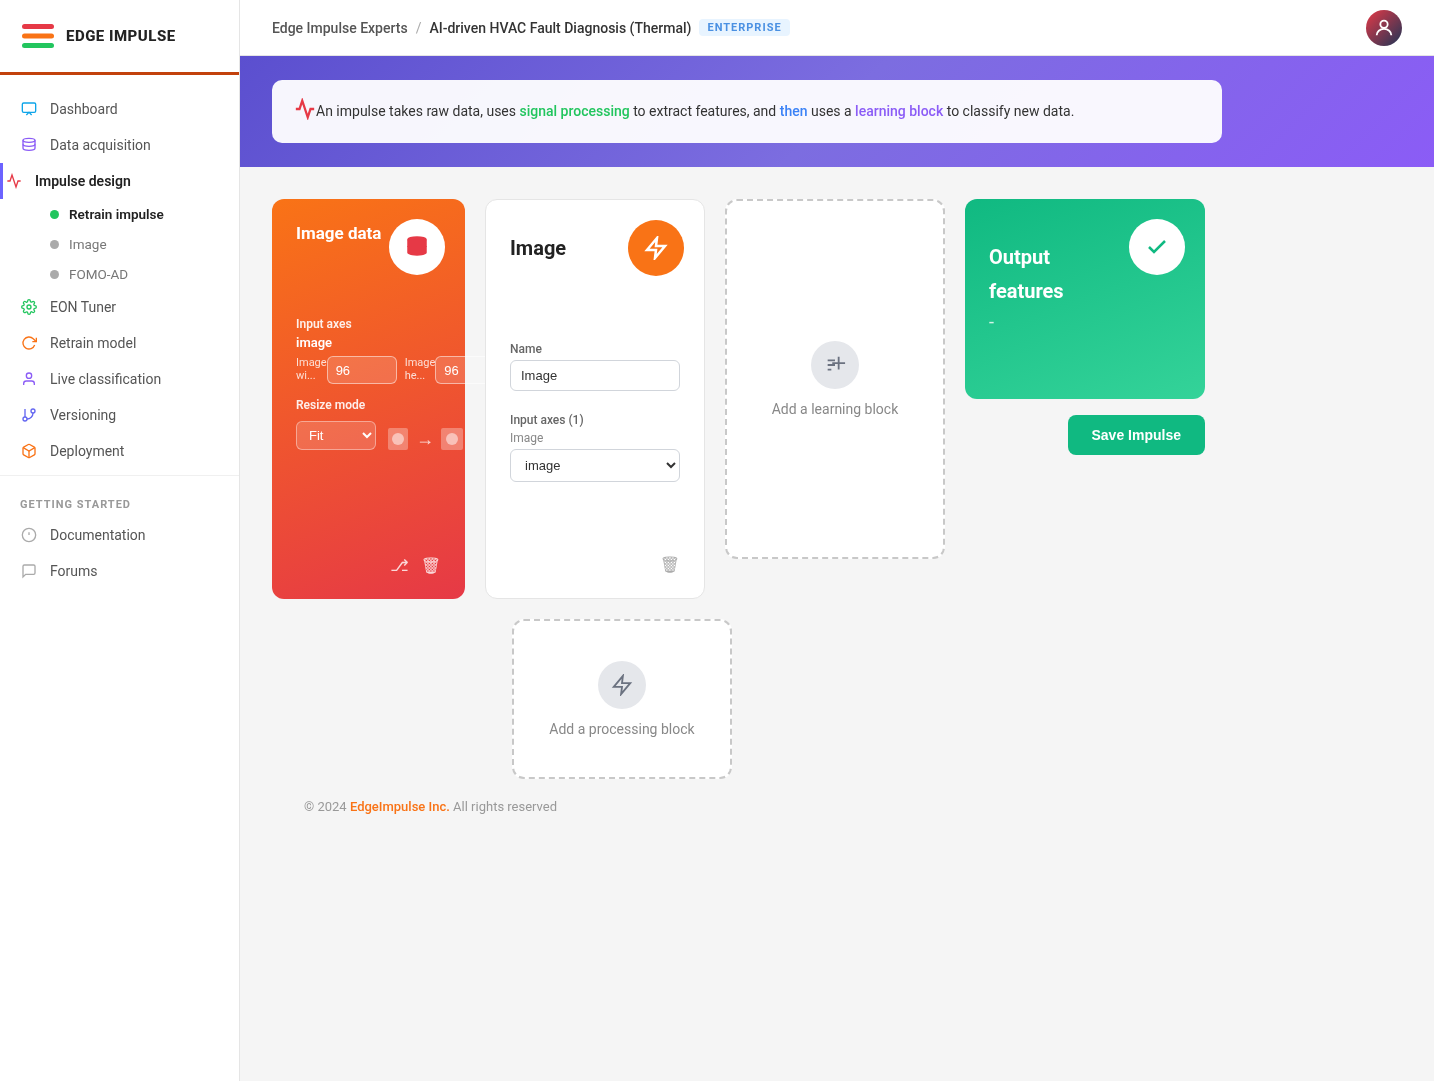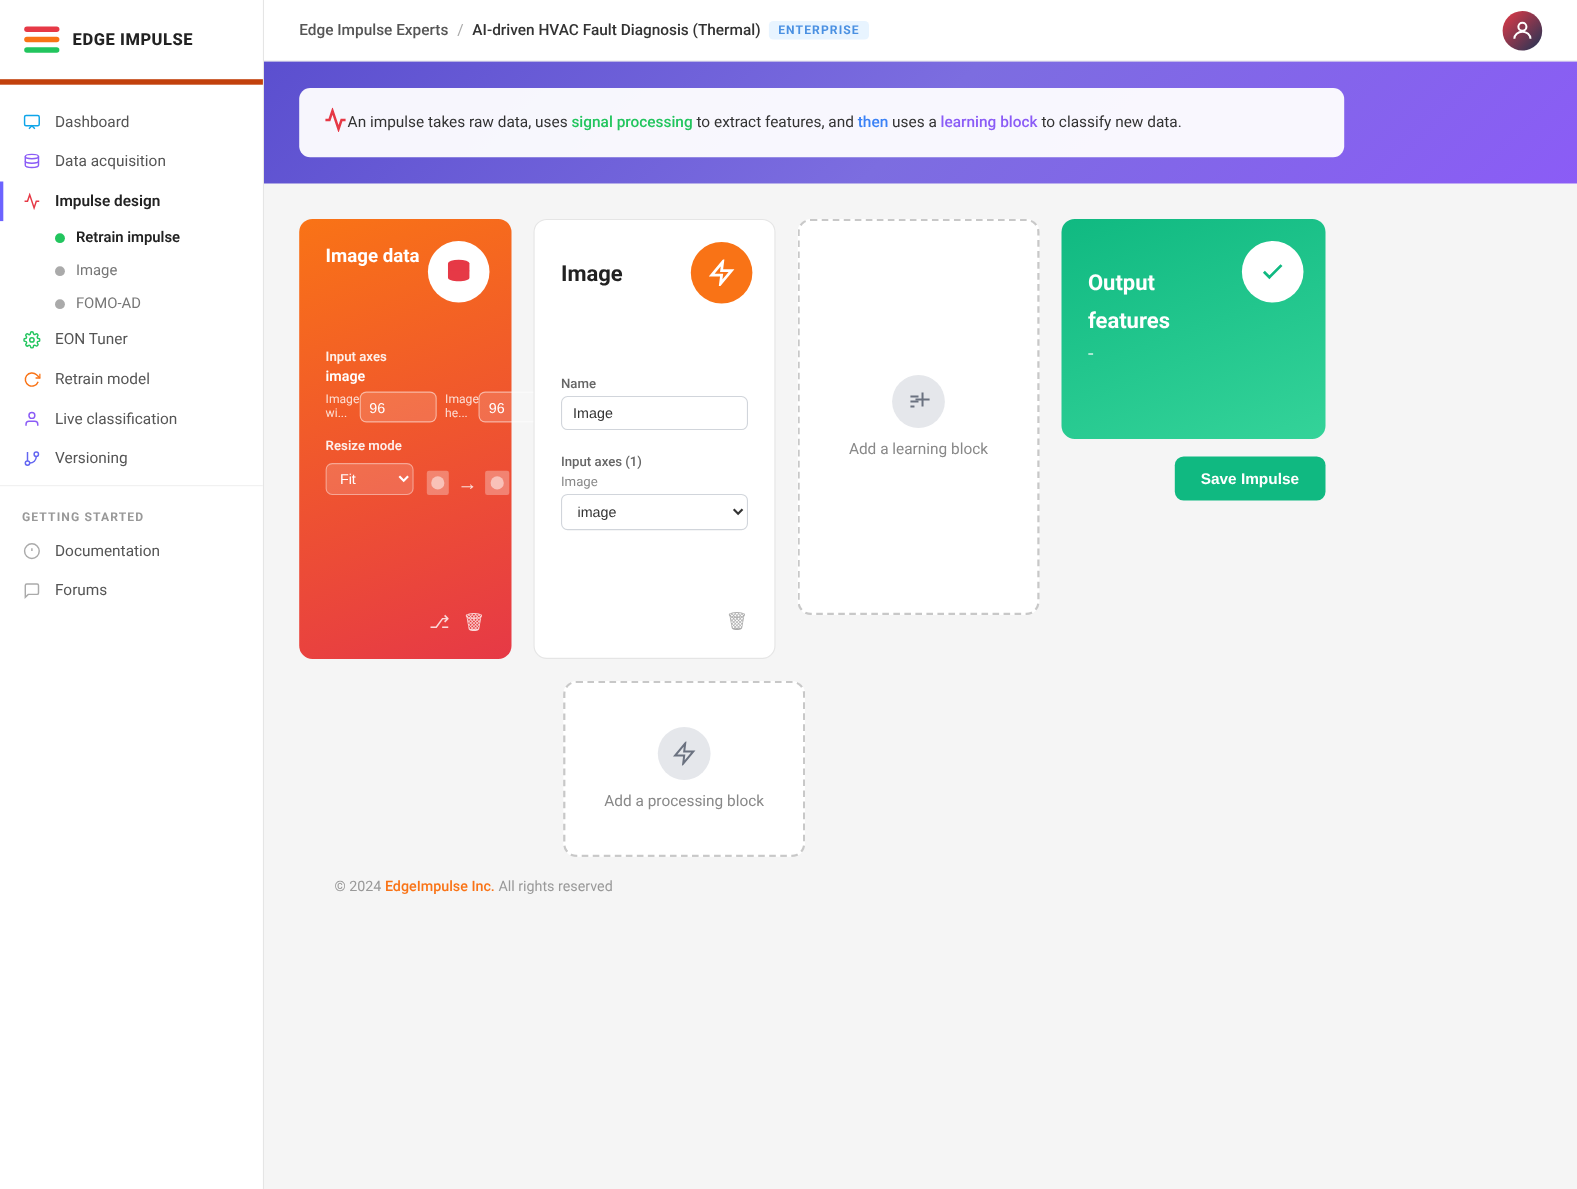--- a/index.html
+++ b/index.html
@@ -14,21 +14,21 @@
       display: flex;
       flex-direction: column;
       height: 100vh;
       overflow-y: auto;
     }
     .sidebar-logo {
       display: flex;
       align-items: center;
       gap: 10px;
       padding: 18px 20px;
-      border-bottom: 5px solid #c2410c;
+      border-bottom: 3px solid #c2410c;
     }
     .logo-icon {
       width: 36px;
       height: 36px;
     }
     .logo-text {
       font-size: 15px;
       font-weight: 800;
       letter-spacing: 0.5px;
       color: #222;
@@ -40,21 +40,21 @@
       display: flex;
       align-items: center;
       gap: 12px;
       padding: 9px 20px;
       cursor: pointer;
       color: #555;
       font-size: 14px;
       font-weight: 400;
       transition: background 0.15s;
     }
-    .nav-item.active { color: #222; font-weight: 600; border-left: 3px solid #6c63ff; padding-left: 17px; gap: 12px; }
+    .nav-item.active { color: #222; font-weight: 600; border-left: 3px solid #6c63ff; padding-left: 2px; gap: 12px; }
     .nav-icon { width: 18px; height: 18px; display: flex; align-items: center; justify-content: center; flex-shrink: 0; }
     .nav-sub { padding-left: 50px; }
     .nav-sub-item {
       display: flex;
       align-items: center;
       gap: 10px;
       padding: 7px 20px 7px 0;
       cursor: pointer;
       color: #777;
       font-size: 13.5px;
@@ -470,20 +470,30 @@
     <div class="nav-item">
       <span class="nav-icon">
         <svg width="16" height="16" viewBox="0 0 24 24" fill="none" stroke="#6366f1" stroke-width="2">
             <line x1="6" y1="3" x2="6" y2="15"></line>
             <circle cx="18" cy="6" r="3"></circle>
             <circle cx="6" cy="18" r="3"></circle>
             <path d="M18 9a9 9 0 0 1-9 9"></path>
           </svg>
       </span>
       <span>Versioning</span>
+    </div>
+    <div class="nav-item">
+      <span class="nav-icon">
+        <svg width="16" height="16" viewBox="0 0 24 24" fill="none" stroke="#f97316" stroke-width="2">
+            <path d="M21 16V8a2 2 0 0 0-1-1.73l-7-4a2 2 0 0 0-2 0l-7 4A2 2 0 0 0 3 8v8a2 2 0 0 0 1 1.73l7 4a2 2 0 0 0 2 0l7-4A2 2 0 0 0 21 16z"></path>
+            <polyline points="3.27 6.96 12 12.01 20.73 6.96"></polyline>
+            <line x1="12" y1="22.08" x2="12" y2="12"></line>
+          </svg>
+      </span>
+      <span>Deployment</span>
     </div>
 
     <div class="sidebar-divider"></div>
     <div class="sidebar-section-label">GETTING STARTED</div>
 
     <div class="nav-item">
       <span class="nav-icon">
         <svg width="16" height="16" viewBox="0 0 24 24" fill="none" stroke="#aaa" stroke-width="2">
             <circle cx="12" cy="12" r="10"></circle>
             <line x1="12" y1="8" x2="12" y2="12"></line>

